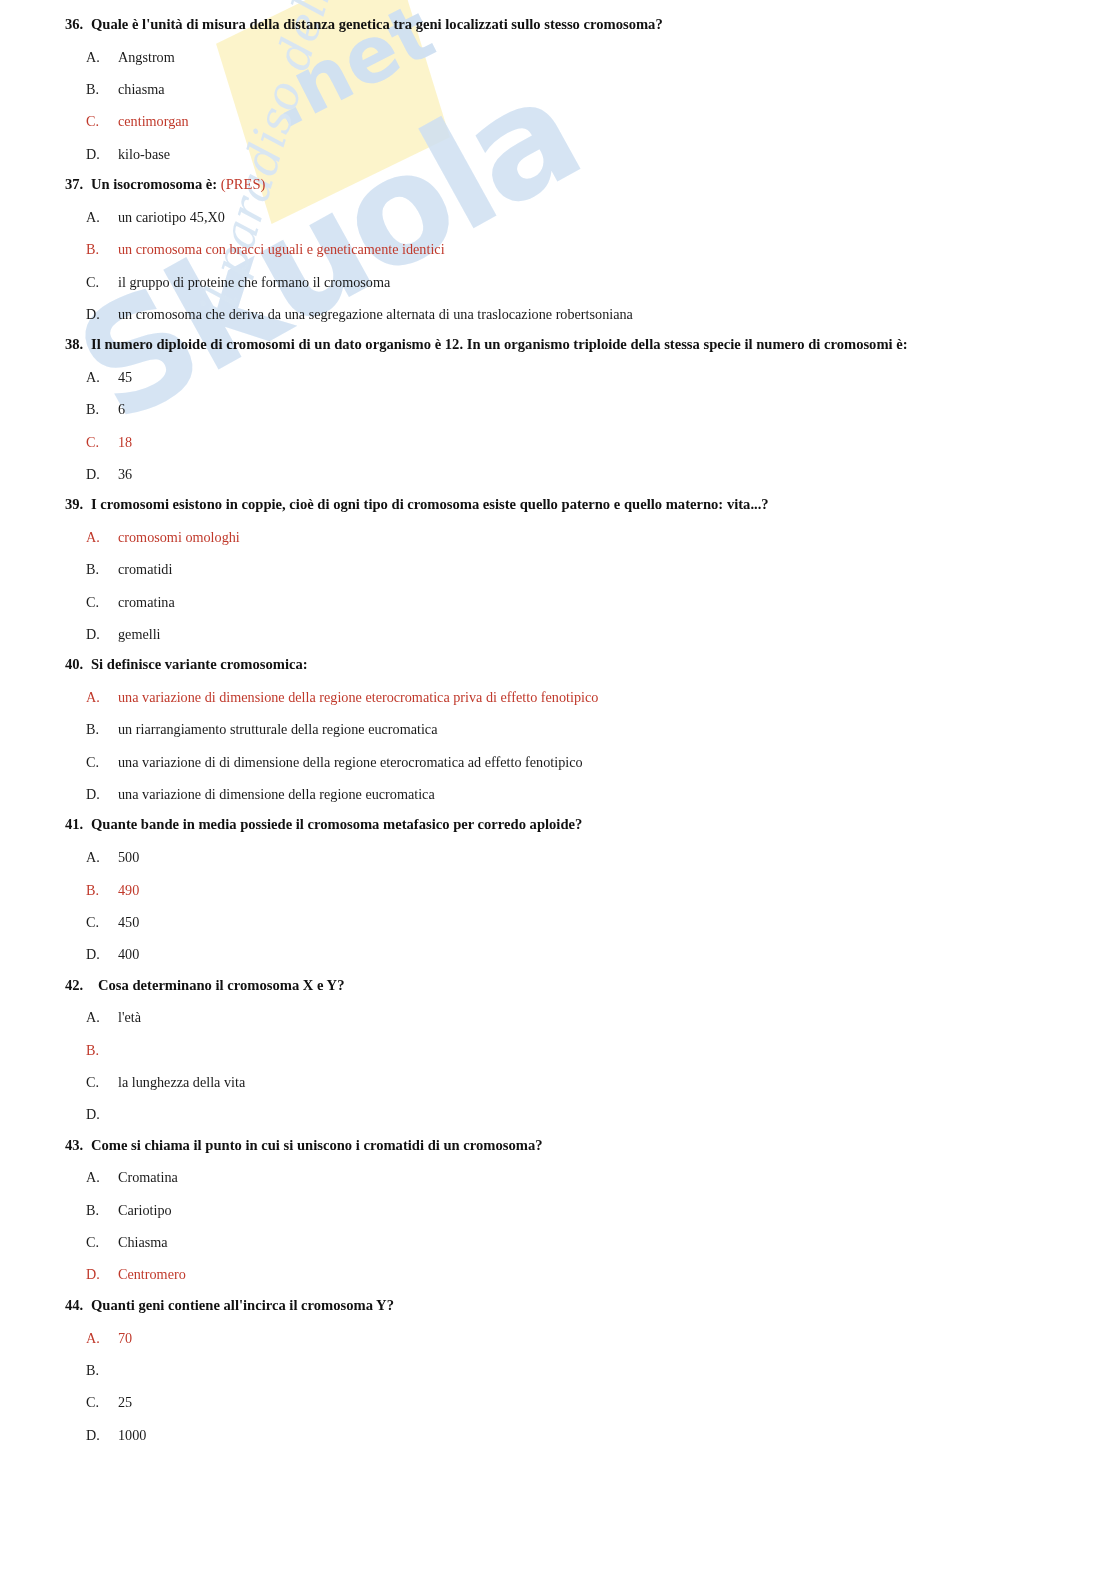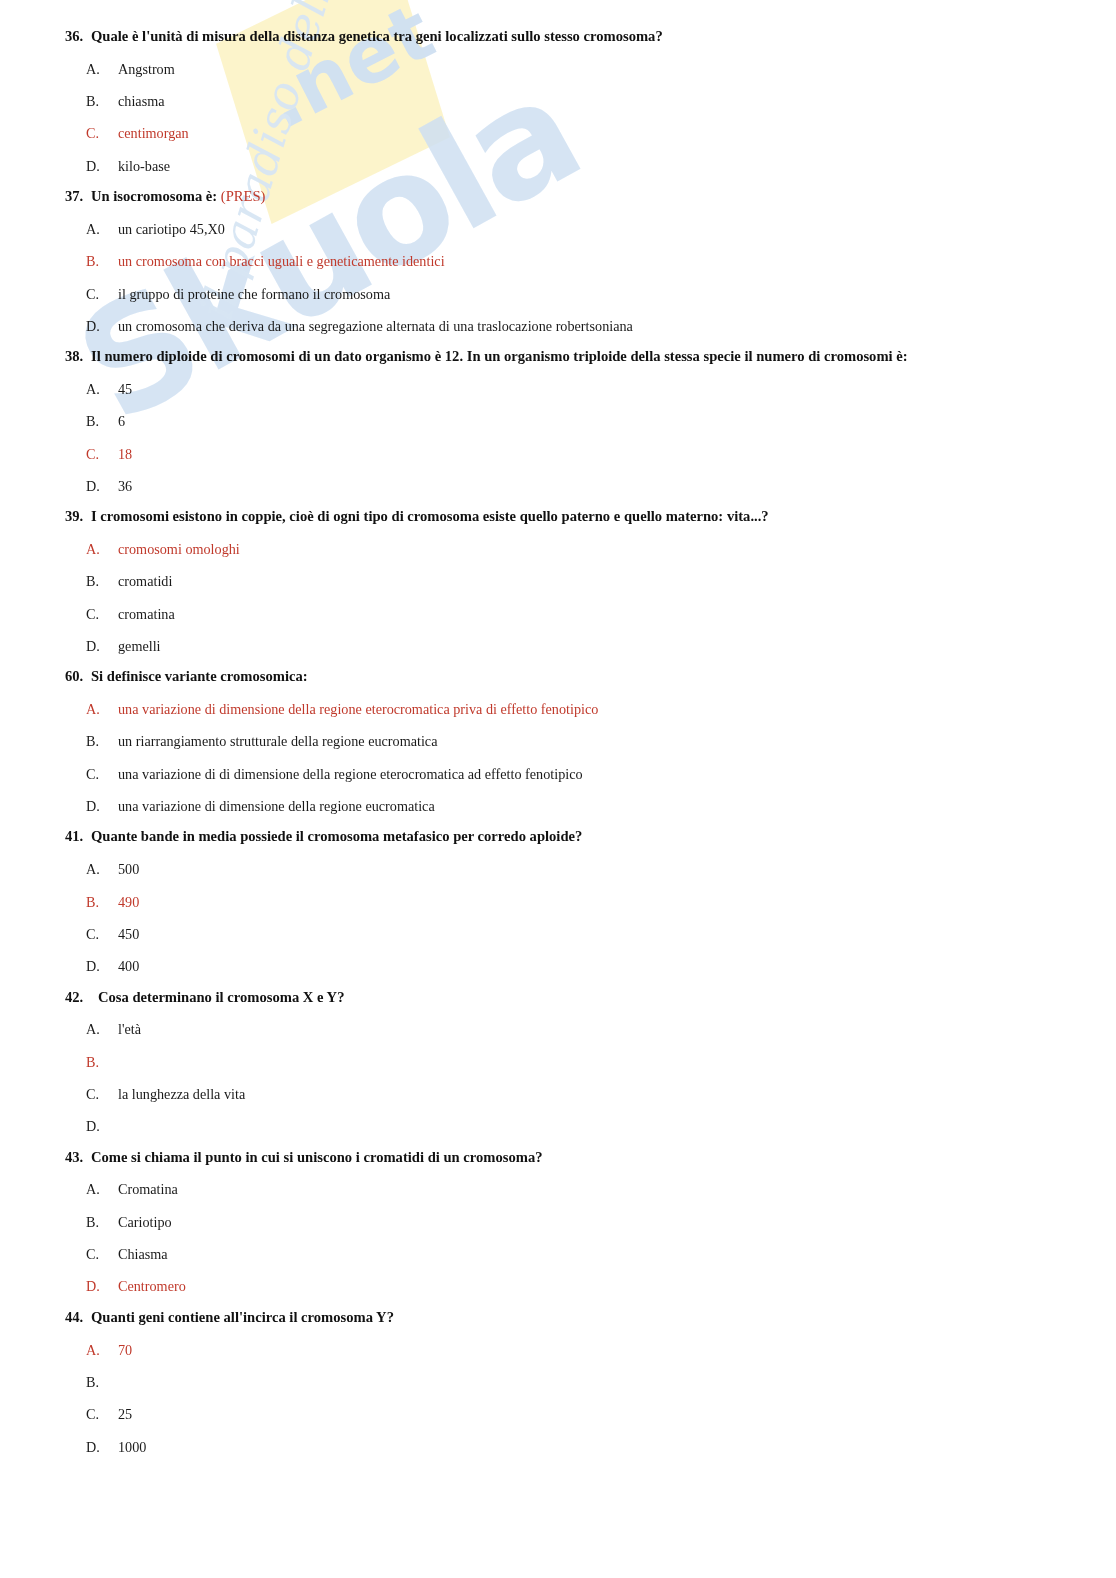--- a/index.html
+++ b/index.html
@@ -82,21 +82,21 @@
     transform: rotate(-44deg);
     transform-origin: left top;
     white-space: nowrap;
     opacity: 0.95;
   }
 
   
   #content {
     position: relative;
     z-index: 2;
-    padding-top: 28px;
+    padding-top: 16px;
   }
   .q-block {
     margin: 0;
   }
   .question {
     display: flex;
     align-items: flex-start;
     font-weight: bold;
     font-size: 14.6px;
     color: #111111;
@@ -246,21 +246,21 @@
           <span class="opt-text">cromatina</span>
         </div>
         <div class="option">
           <span class="opt-letter">D.</span>
           <span class="opt-text">gemelli</span>
         </div>
       </div>
       <div class="q-gap"></div>
       <div class="q-block">
         <div class="question">
-          <span class="q-num">60.</span>
+          <span class="q-num">40.</span>
           <span class="q-text"><span>Si definisce variante cromosomica:</span></span>
         </div>
         <div class="option correct">
           <span class="opt-letter">A.</span>
           <span class="opt-text">una variazione di dimensione della regione eterocromatica priva di effetto fenotipico</span>
         </div>
         <div class="option">
           <span class="opt-letter">B.</span>
           <span class="opt-text">un riarrangiamento strutturale della regione eucromatica</span>
         </div>

